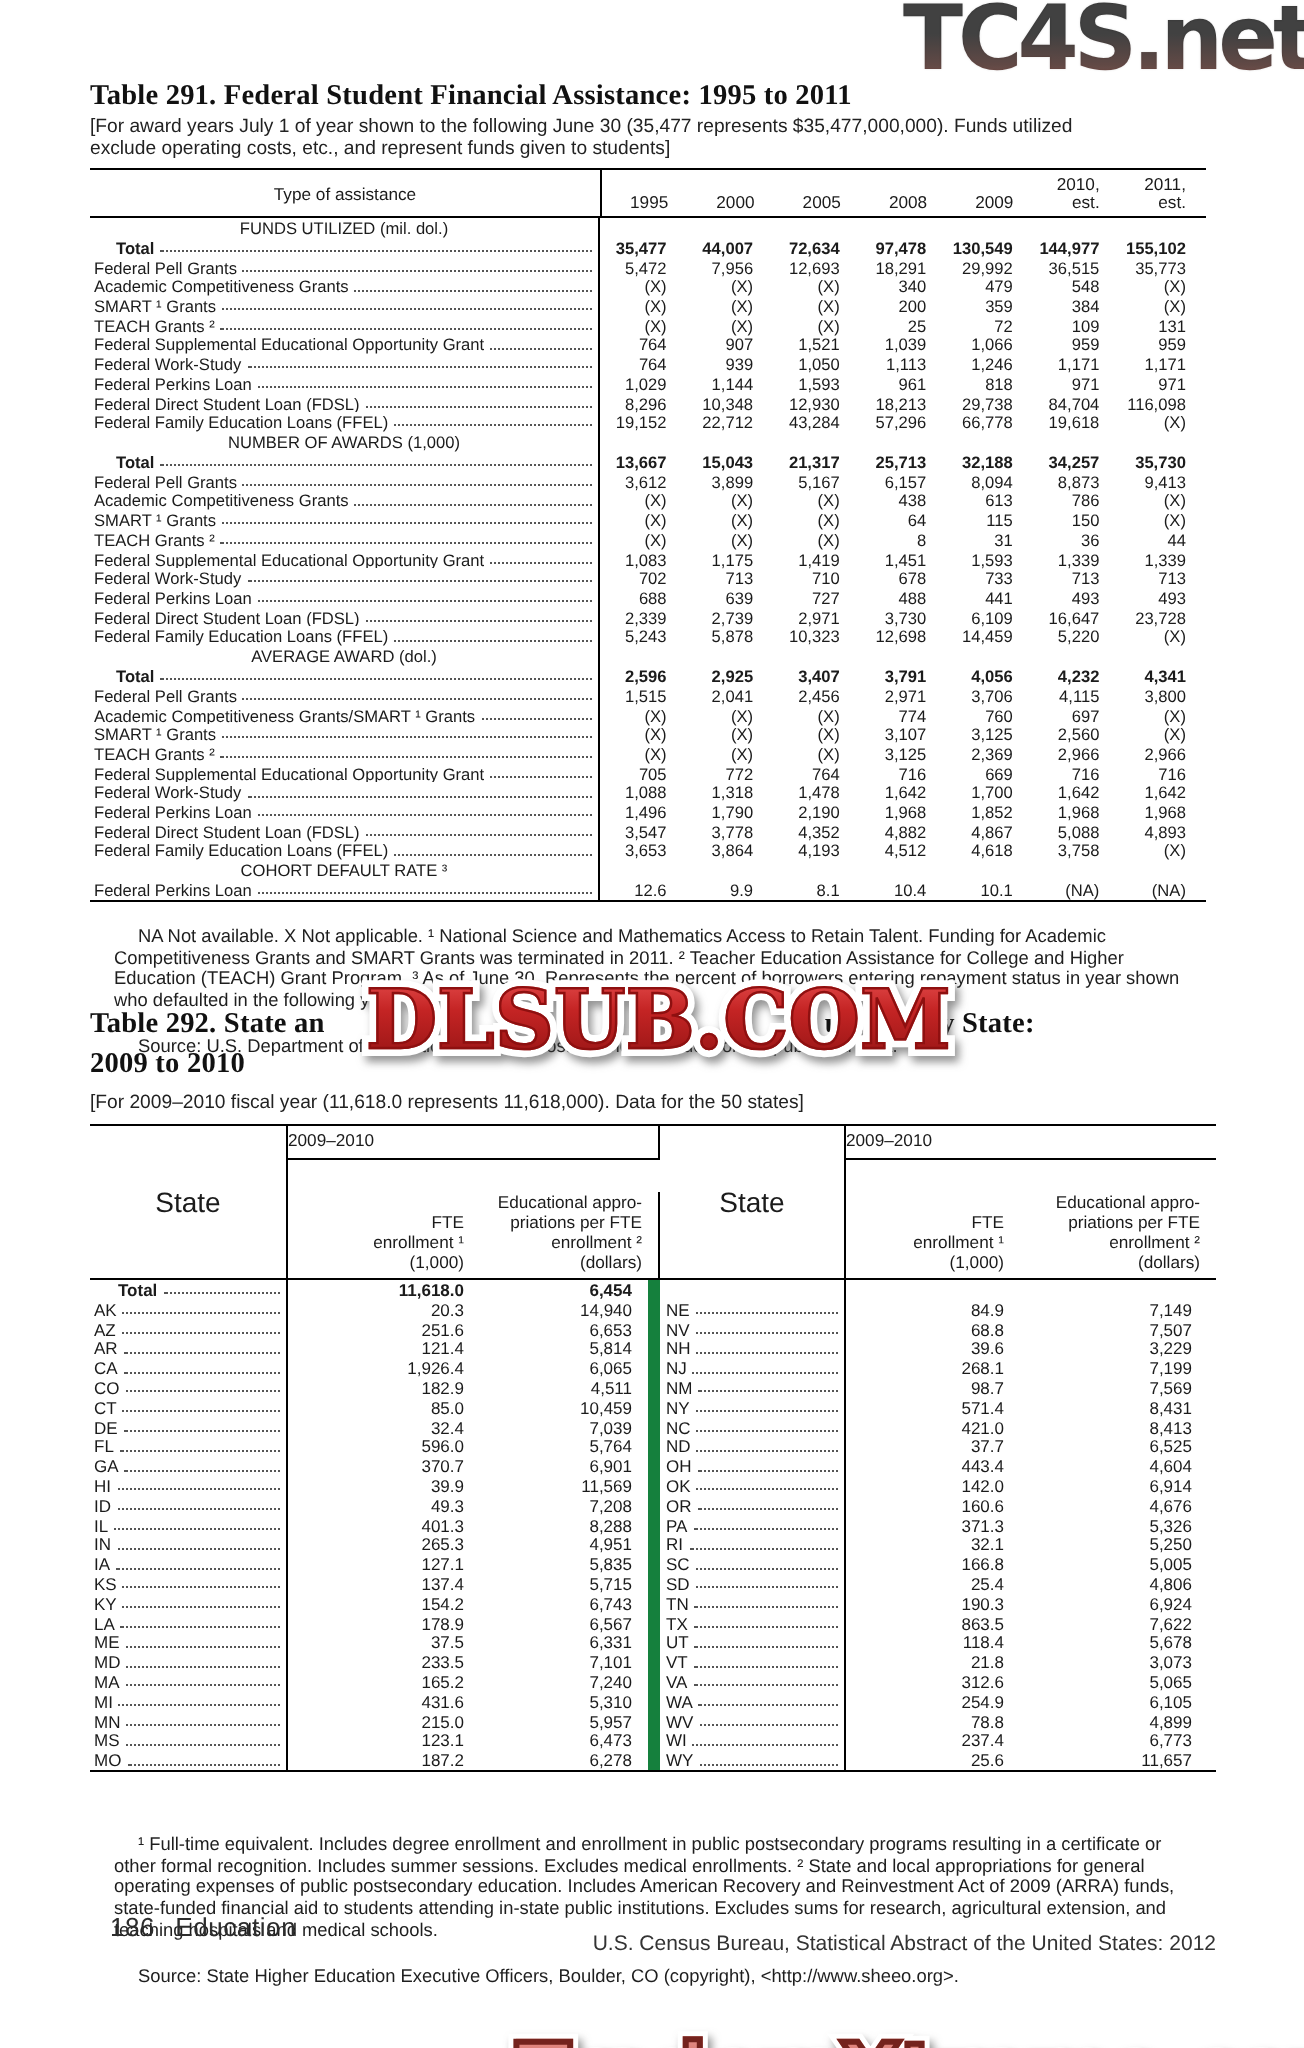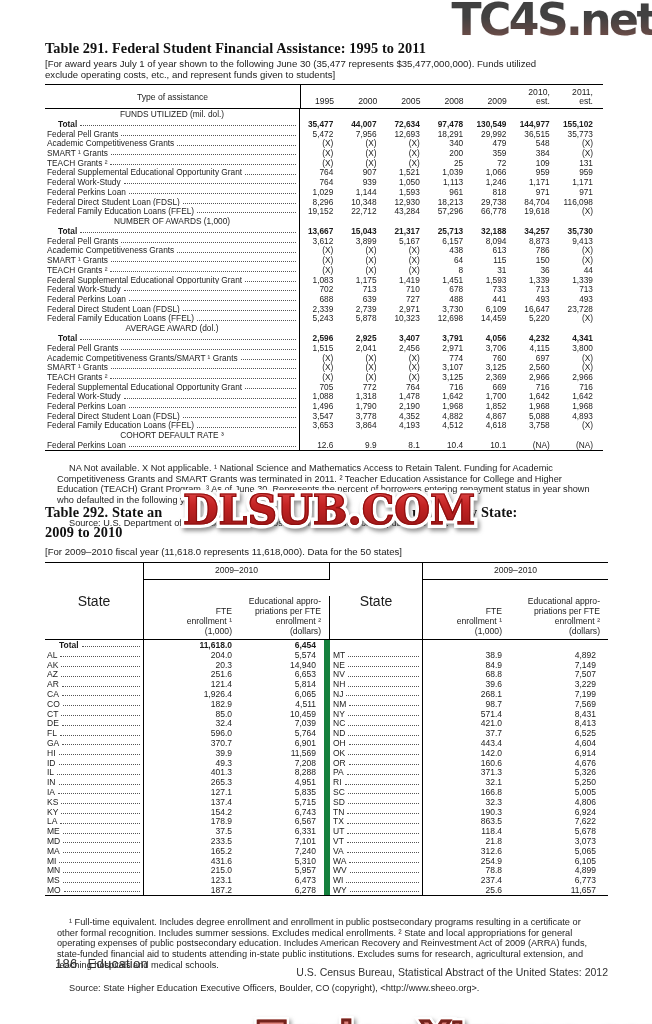--- a/index.html
+++ b/index.html
@@ -32,21 +32,21 @@
   .t-num{flex:1;text-align:right;padding-right:10px;white-space:nowrap;}
   .bold, .bold .t-num{font-weight:bold;}
 
   
   .t292{left:45px;top:562px;width:563px;font-size:8.5px;}
   .t292-head{display:grid;grid-template-columns:99px 96px 90px 93px 87px 98px;
              grid-template-rows:17px auto;border-top:1.6px solid #000;border-bottom:1.2px solid #000;height:78px;box-sizing:border-box;}
   .h-state{display:flex;align-items:center;justify-content:center;font-size:14px;}
   .hs-l{grid-area:1/1/3/2;border-right:1px solid #000;}
   .hs-r{grid-area:1/4/3/5;border-right:1px solid #000;}
-  .h-span{text-align:center;border-bottom:1px solid #000;font-size:8.6px;line-height:15px;}
+  .h-span{text-align:left;border-bottom:1px solid #000;font-size:8.6px;line-height:15px;}
   .hsp-l{grid-area:1/2/2/4;border-right:1px solid #000;}
   .hsp-r{grid-area:1/5/2/7;}
   .h-col{align-self:end;text-align:right;white-space:pre-line;font-size:8.6px;line-height:10px;
          padding:0 8px 3px 0;}
   .hf-l{grid-area:2/2/3/3;}
   .ha-l{grid-area:2/3/3/4;border-right:1px solid #000;}
   .hf-r{grid-area:2/5/3/6;}
   .ha-r{grid-area:2/6/3/7;}
   .t292-body{border-bottom:1px solid #000;}
   .s-row{display:grid;grid-template-columns:99px 96px 90px 93px 87px 98px;height:9.8px;align-items:center;}
@@ -576,34 +576,20 @@
           <div class="s-n">11,618.0</div>
           <div class="s-n s-div">6,454</div>
           <div class="s-st s-st2">
             <span></span>
           </div>
           <div class="s-n"></div>
           <div class="s-n s-last"></div>
         </div>
         <div class="s-row">
           <div class="s-st">
-            <span>AL</span>
-            <span class="leader"></span>
-          </div>
-          <div class="s-n">204.0</div>
-          <div class="s-n s-div">5,574</div>
-          <div class="s-st s-st2">
-            <span>MT</span>
-            <span class="leader"></span>
-          </div>
-          <div class="s-n">38.9</div>
-          <div class="s-n s-last">4,892</div>
-        </div>
-        <div class="s-row">
-          <div class="s-st">
             <span>AK</span>
             <span class="leader"></span>
           </div>
           <div class="s-n">20.3</div>
           <div class="s-n s-div">14,940</div>
           <div class="s-st s-st2">
             <span>NE</span>
             <span class="leader"></span>
           </div>
           <div class="s-n">84.9</div>
@@ -795,21 +781,21 @@
           <div class="s-st">
             <span>KS</span>
             <span class="leader"></span>
           </div>
           <div class="s-n">137.4</div>
           <div class="s-n s-div">5,715</div>
           <div class="s-st s-st2">
             <span>SD</span>
             <span class="leader"></span>
           </div>
-          <div class="s-n">32.3</div>
+          <div class="s-n">25.4</div>
           <div class="s-n s-last">4,806</div>
         </div>
         <div class="s-row">
           <div class="s-st">
             <span>KY</span>
             <span class="leader"></span>
           </div>
           <div class="s-n">154.2</div>
           <div class="s-n s-div">6,743</div>
           <div class="s-st s-st2">

